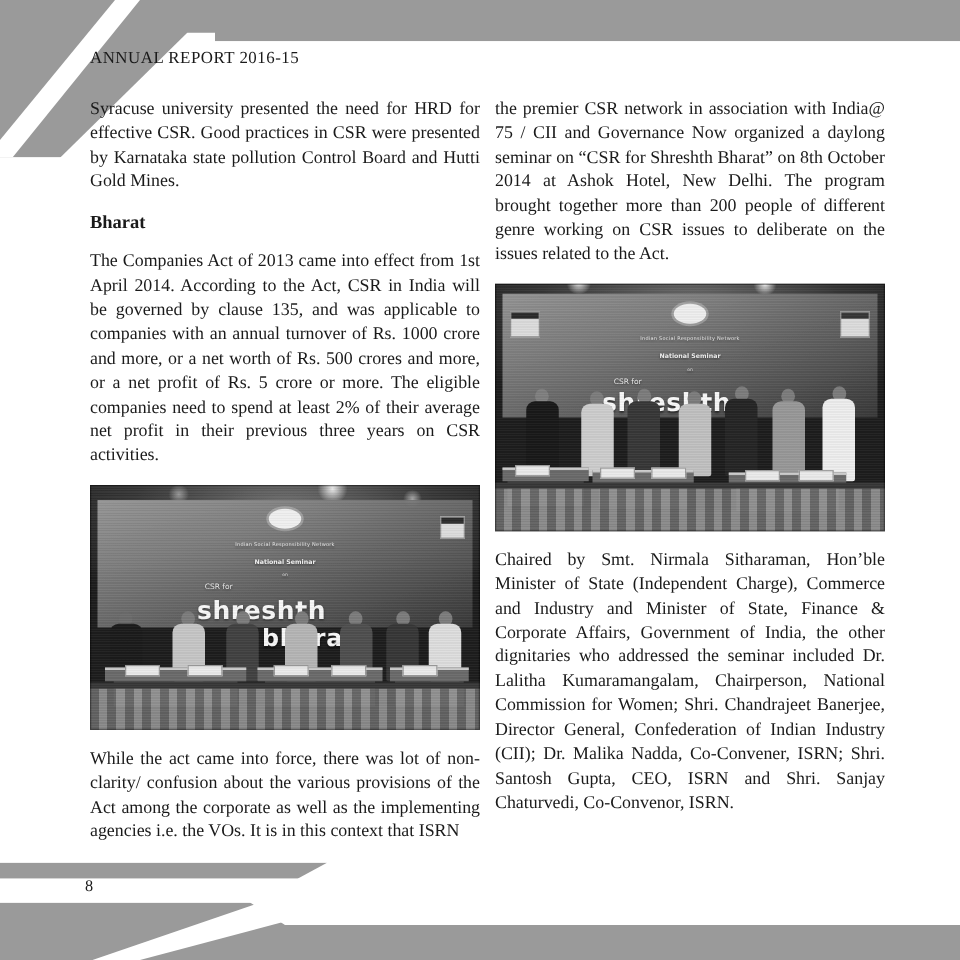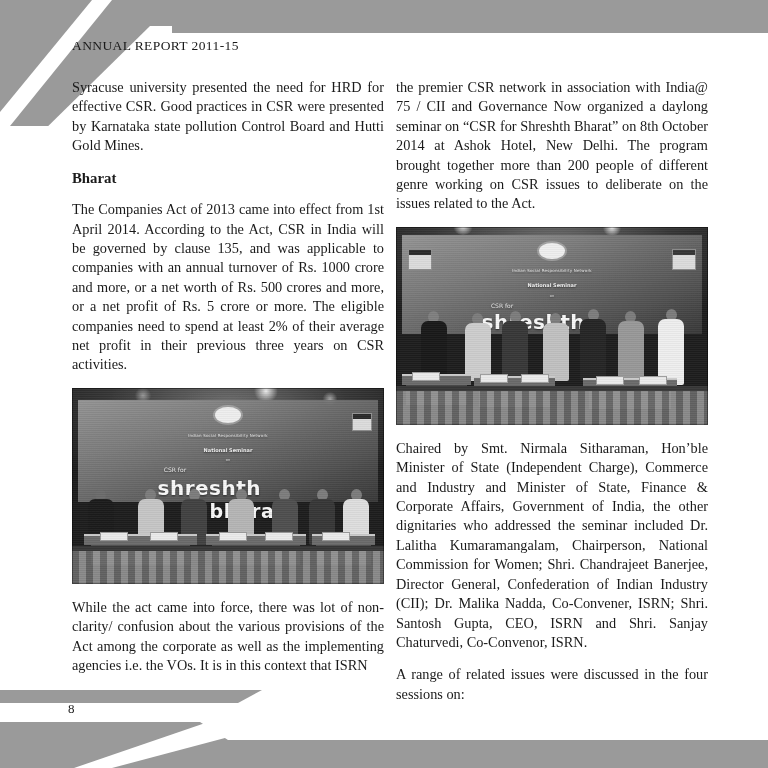--- a/index.html
+++ b/index.html
@@ -261,21 +261,21 @@
 <body>
 
 <div class="page">
 
   <div class="top-band"></div>
   <div class="top-band-inner-white"></div>
   <div class="corner-tl-gray"></div>
   <div class="corner-tl-stripe"></div>
   <div class="corner-tl-stripe2"></div>
 
-  <div class="running-header">ANNUAL REPORT 2011-15</div>
+  <div class="running-header">ANNUAL REPORT 2016-15</div>
 
   <div class="col col-left">
 
     <p class="body">Syracuse university presented the need for HRD for effective CSR.  Good practices in CSR were presented by Karnataka state pollution Control Board and Hutti Gold Mines.</p>
 
     <h2 class="subhead">
       <span class="lastline">Bharat</span>
     </h2>
 
     <p class="body">The Companies Act of 2013 came into effect from 1st April 2014. According to the Act, CSR in India will be governed by clause 135, and was applicable to companies with an annual turnover of Rs. 1000 crore and more, or a net worth of Rs. 500 crores and more, or a net profit of Rs. 5 crore or more. The eligible companies need to spend at least 2% of their average net profit in their previous three years on CSR activities.</p>
@@ -416,21 +416,20 @@
       <div class="ph-nameplate" style="left:78%;bottom:20%;"></div>
 
       <div class="ph-stage-edge"></div>
       <div class="ph-floor"></div>
       <div class="ph-grain"></div>
       <div class="ph-border"></div>
     </figure>
 
     <p class="body">Chaired by Smt. Nirmala Sitharaman, Hon’ble Minister of State (Independent Charge), Commerce and Industry and Minister of State, Finance &amp; Corporate Affairs, Government of India, the other dignitaries who addressed the seminar included Dr. Lalitha Kumaramangalam, Chairperson, National Commission for Women; Shri. Chandrajeet Banerjee, Director General, Confederation of Indian Industry (CII); Dr. Malika Nadda, Co-Convener, ISRN; Shri. Santosh Gupta, CEO, ISRN and Shri. Sanjay Chaturvedi, Co-Convenor, ISRN.</p>
 
-    <p class="body">A range of related issues were discussed in the four sessions on:</p>
   </div>
 
   <div class="bot-band">
     <div class="bot-bar-thin"></div>
     <div class="bot-bar-main"></div>
     <div class="bot-diag-white"></div>
     <div class="page-number">8</div>
   </div>
 
 </div>

